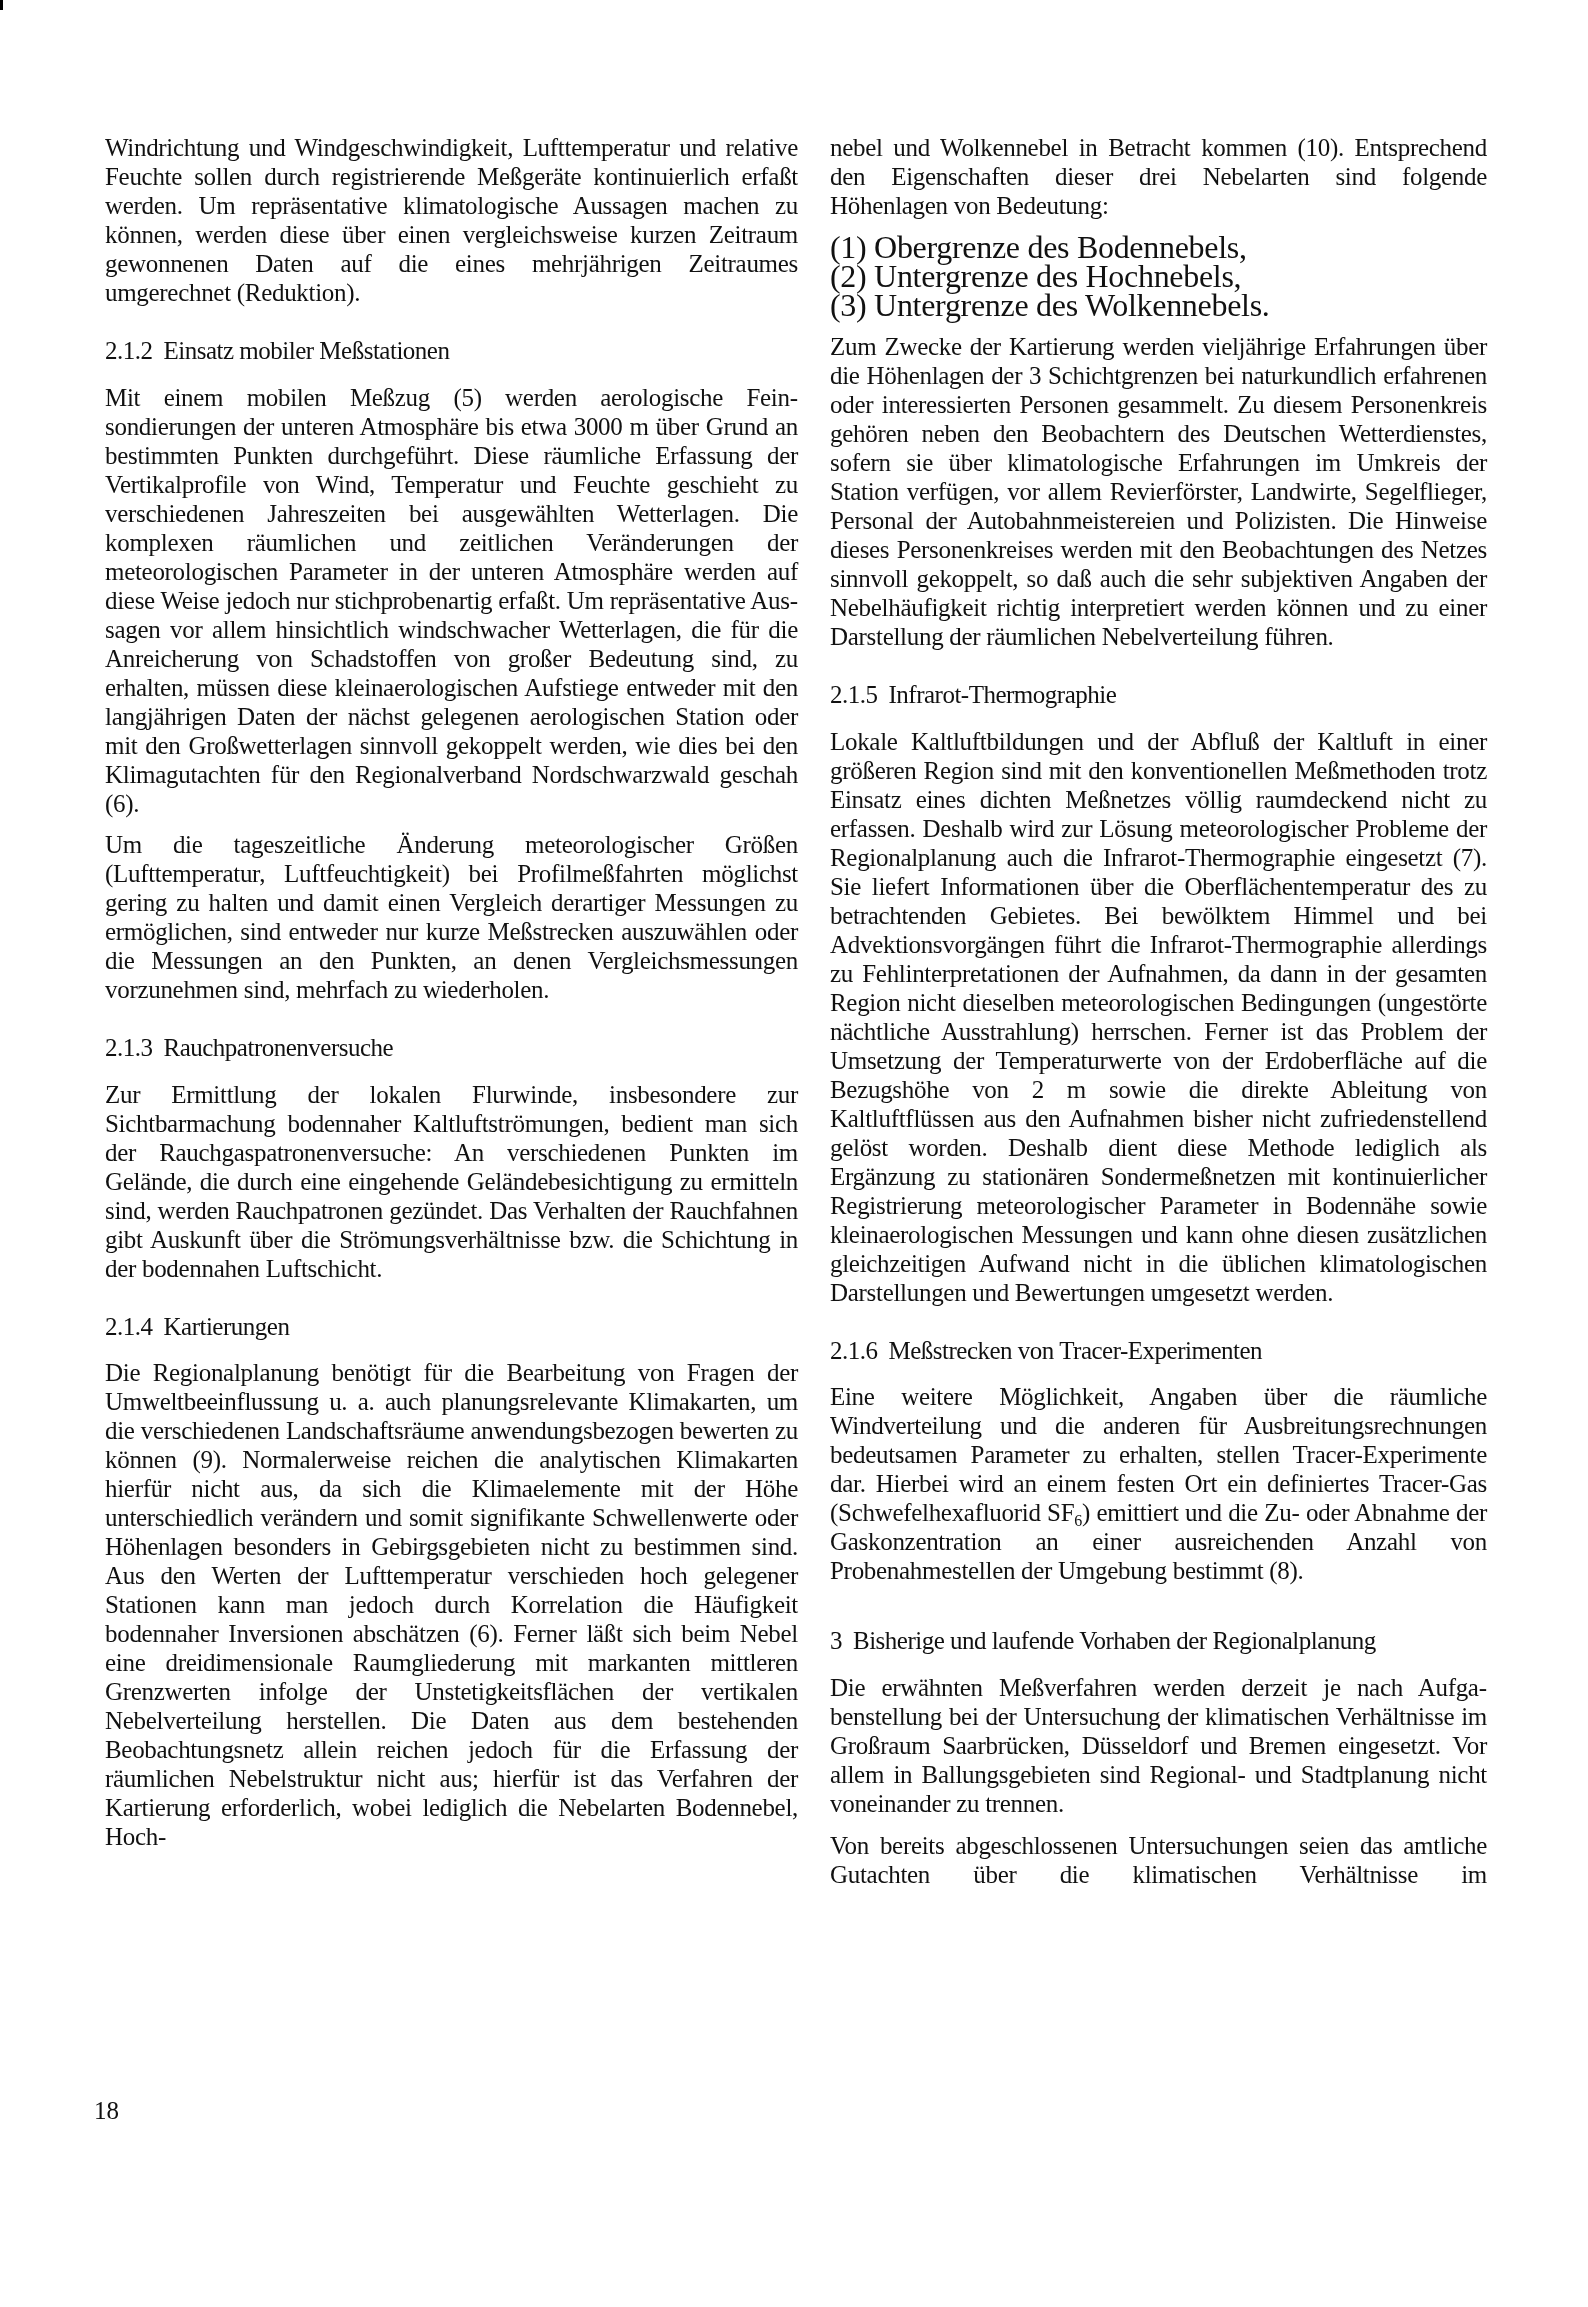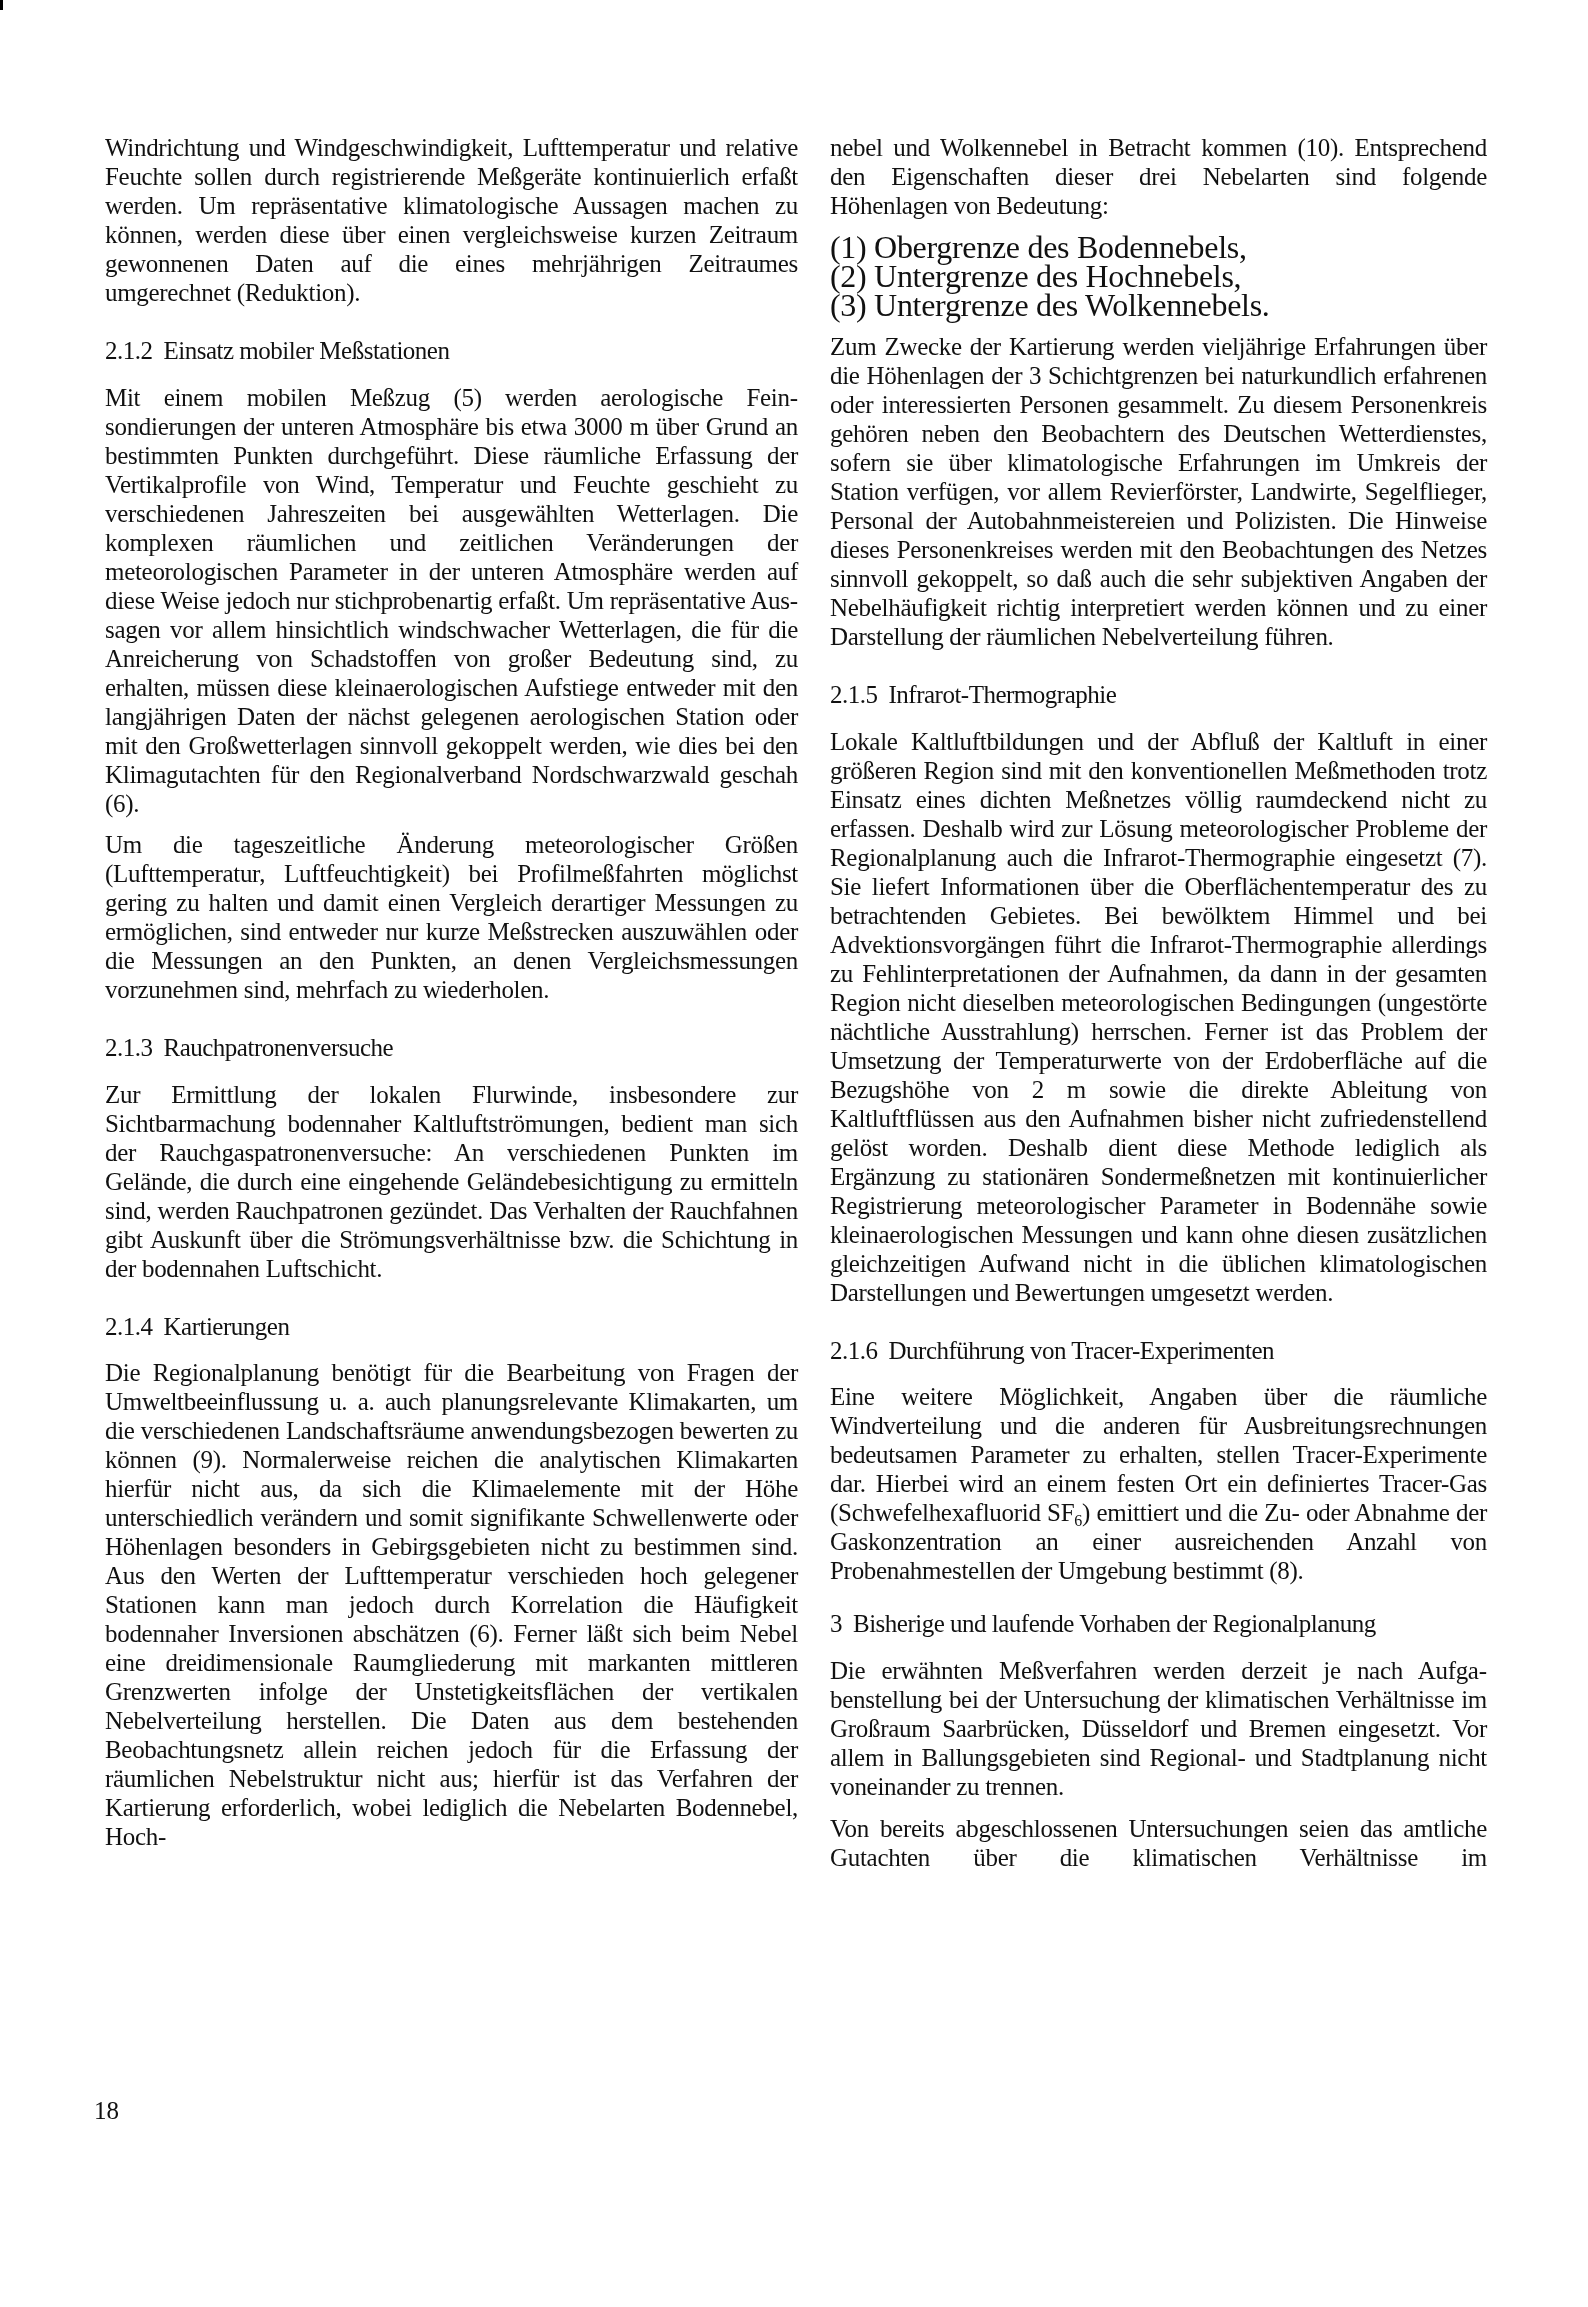--- a/index.html
+++ b/index.html
@@ -52,25 +52,25 @@
     <li>(3) Untergrenze des Wolkennebels.</li>
   </ul>
   <p class="p">Zum Zwecke der Kartierung werden vieljährige Erfahrungen über die Höhenlagen der 3 Schichtgrenzen bei naturkund­lich erfahrenen oder interessierten Personen gesammelt. Zu diesem Personenkreis gehören neben den Beobachtern des Deutschen Wetterdienstes, sofern sie über klimatologische Erfahrungen im Umkreis der Station verfügen, vor allem Revierförster, Landwirte, Segelflieger, Personal der Auto­bahnmeistereien und Polizisten. Die Hinweise dieses Perso­nenkreises werden mit den Beobachtungen des Netzes sinn­voll gekoppelt, so daß auch die sehr subjektiven Angaben der Nebelhäufigkeit richtig interpretiert werden können und zu einer Darstellung der räumlichen Nebelverteilung führen.</p>
 
   <h2 class="h">
     <span class="num">2.1.5</span><span>Infrarot-Thermographie</span>
   </h2>
   <p class="p">Lokale Kaltluftbildungen und der Abfluß der Kaltluft in einer größeren Region sind mit den konventionellen Meß­methoden trotz Einsatz eines dichten Meßnetzes völlig raumdeckend nicht zu erfassen. Deshalb wird zur Lösung meteorologischer Probleme der Regionalplanung auch die Infrarot-Thermographie eingesetzt (7). Sie liefert Informa­tionen über die Oberflächentemperatur des zu betrachten­den Gebietes. Bei bewölktem Himmel und bei Advektions­vorgängen führt die Infrarot-Thermographie allerdings zu Fehlinterpretationen der Aufnahmen, da dann in der gesam­ten Region nicht dieselben meteorologischen Bedingungen (ungestörte nächtliche Ausstrahlung) herrschen. Ferner ist das Problem der Umsetzung der Temperaturwerte von der Erdoberfläche auf die Bezugshöhe von 2 m sowie die direk­te Ableitung von Kaltluftflüssen aus den Aufnahmen bisher nicht zufriedenstellend gelöst worden. Deshalb dient diese Methode lediglich als Ergänzung zu stationären Sondermeß­netzen mit kontinuierlicher Registrierung meteorologischer Parameter in Bodennähe sowie kleinaerologischen Messun­gen und kann ohne diesen zusätzlichen gleichzeitigen Auf­wand nicht in die üblichen klimatologischen Darstellungen und Bewertungen umgesetzt werden.</p>
 
   <h2 class="h">
-    <span class="num">2.1.6</span><span>Durchführung von Tracer-Experimenten</span>
+    <span class="num">2.1.6</span><span>Meßstrecken von Tracer-Experimenten</span>
   </h2>
   <p class="p"><span>Eine weitere Möglichkeit, Angaben über die räumliche Windverteilung und die anderen für Ausbreitungsrechnun­gen bedeutsamen Parameter zu erhalten, stellen Tracer-Experimente dar. Hierbei wird an einem festen Ort ein defi­niertes Tracer-Gas (Schwefelhexafluorid SF</span><sub>6</sub><span>) emittiert und die Zu- oder Abnahme der Gaskonzentration an einer aus­reichenden Anzahl von Probenahmestellen der Umgebung bestimmt (8).</span></p>
 
-  <h2 class="h" style="margin-top:24px;">
+  <h2 class="h" style="margin-top:41px;">
     <span class="num">3</span><span>Bisherige und laufende Vorhaben der Regionalplanung</span>
   </h2>
   <p class="p">Die erwähnten Meßverfahren werden derzeit je nach Aufga­benstellung bei der Untersuchung der klimatischen Verhält­nisse im Großraum Saarbrücken, Düsseldorf und Bremen eingesetzt. Vor allem in Ballungsgebieten sind Regional- und Stadtplanung nicht voneinander zu trennen.</p>
   <p class="p" style="text-align-last: justify;">Von bereits abgeschlossenen Untersuchungen seien das amtliche Gutachten über die klimatischen Verhältnisse im</p>
 </div>
 
 <div class="page-number">18</div>
 
 
 </body></html>

